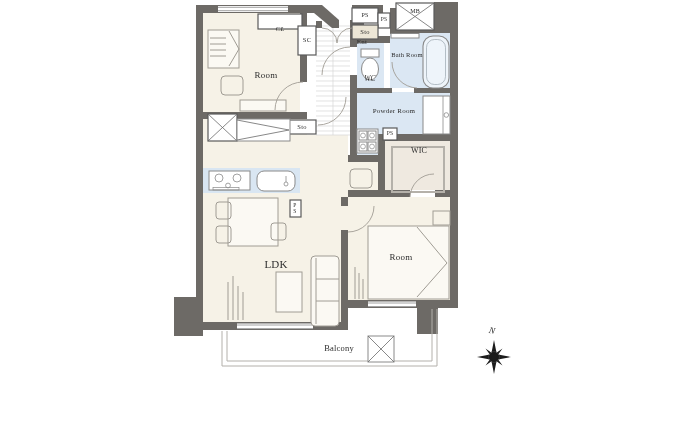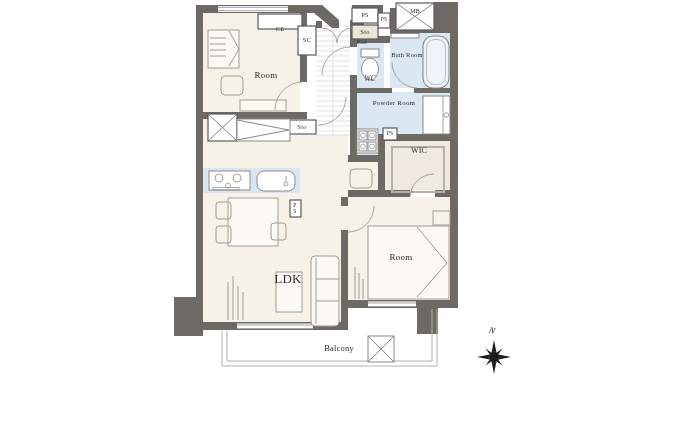--- a/index.html
+++ b/index.html
@@ -252,22 +252,22 @@
   <span class="lbl" style="left:266px;top:75px;font-size:9px;">Room</span>
   <span class="lbl" style="left:280px;top:29px;font-size:7px;font-style:italic;">CL</span>
   <span class="lbl" style="left:307px;top:40px;font-size:6.5px;">SC</span>
   <span class="lbl" style="left:337px;top:42px;font-size:7px;margin-left:25px;">Ent</span>
   <span class="lbl" style="left:365px;top:15px;font-size:6px;">PS</span>
   <span class="lbl" style="left:384px;top:20px;font-size:5.5px;">PS</span>
   <span class="lbl" style="left:365px;top:32px;font-size:6.5px;">Sto</span>
   <span class="lbl" style="left:415px;top:11px;font-size:6px;">MB</span>
   <span class="lbl" style="left:370px;top:79px;font-size:7.5px;font-style:italic;">WC</span>
   <span class="lbl" style="left:407px;top:55px;font-size:6.5px;">Bath Room</span>
-  <span class="lbl" style="left:394px;top:103px;font-size:7px;">Powder Room</span>
+  <span class="lbl" style="left:394px;top:111px;font-size:7px;">Powder Room</span>
   <span class="lbl" style="left:390px;top:134px;font-size:5.5px;">PS</span>
   <span class="lbl" style="left:419px;top:151px;font-size:8px;">WIC</span>
   <span class="lbl" style="left:302px;top:127px;font-size:6.5px;">Sto</span>
   <span class="lbl vert" style="left:295px;top:208px;font-size:5.5px;">PS</span>
-  <span class="lbl" style="left:276px;top:278px;font-size:13px;margin-left:12px;">LDK</span>
+  <span class="lbl" style="left:276px;top:264px;font-size:11px;">LDK</span>
   <span class="lbl" style="left:401px;top:257px;font-size:9px;">Room</span>
   <span class="lbl" style="left:339px;top:348px;font-size:8.5px;">Balcony</span>
   <span class="lbl north" style="left:492px;top:331px;font-size:9px;">N</span>
 </div>
 
 </body></html>

